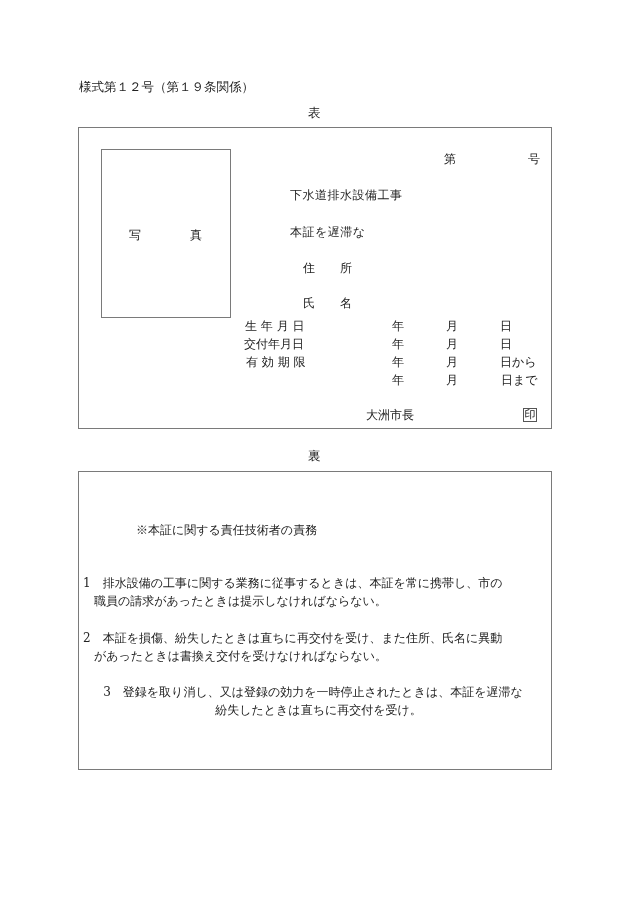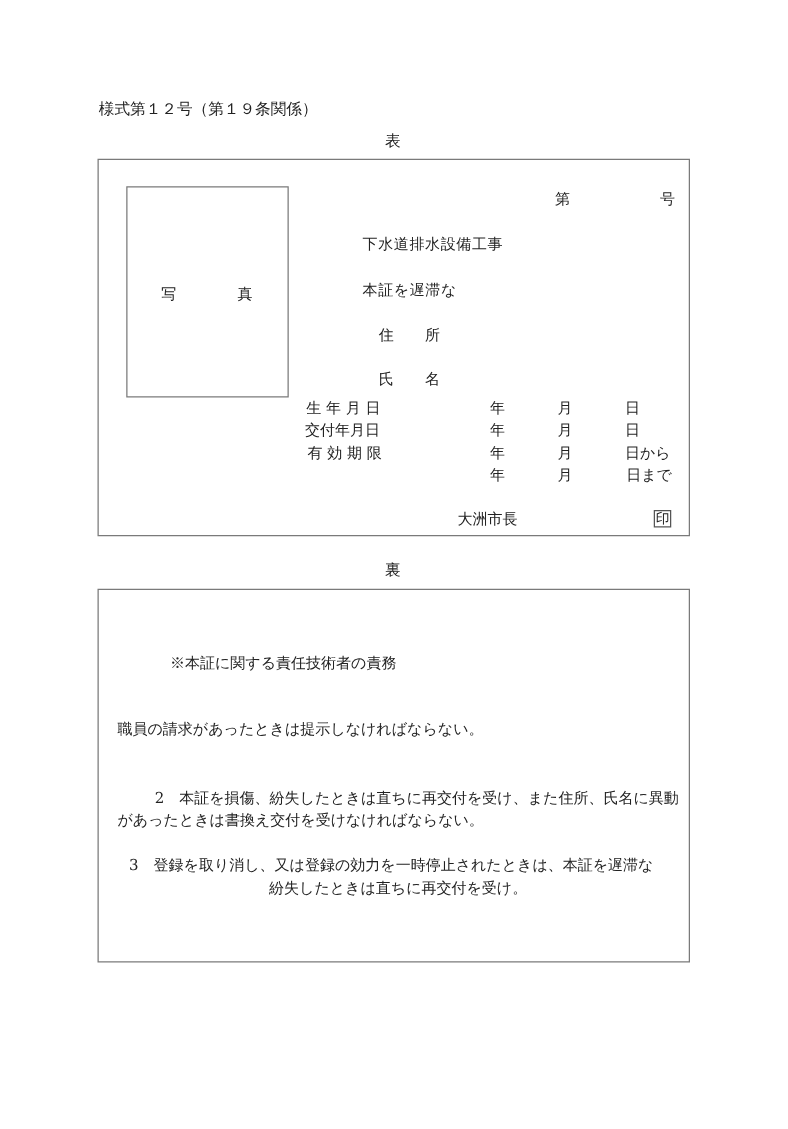--- a/index.html
+++ b/index.html
@@ -66,22 +66,23 @@
 <div class="abs" style="left:366px;top:409px;">大洲市長</div>
 <div class="stamp" style="left:523px;top:408px;">印</div>
 
 <div class="abs" style="left:308px;top:450px;font-size:12.5px;">裏</div>
 
 <div class="box" style="left:78px;top:471px;width:474px;height:299px;"></div>
 
 <div class="abs" style="left:97px;top:524px;margin-left:39px;">※本証に関する責任技術者の責務</div>
 
 <div class="para" style="top:574px;">
+  <span style="display:block;">1　排水設備の工事に関する業務に従事するときは、本証を常に携帯し、市の</span>
   <span class="l2">職員の請求があったときは提示しなければならない。</span>
 </div>
 <div class="para" style="top:629px;">
-  <span style="display:block;text-align:right;">2　本証を損傷、紛失したときは直ちに再交付を受け、また住所、氏名に異動</span>
+  <span style="display:block;">2　本証を損傷、紛失したときは直ちに再交付を受け、また住所、氏名に異動</span>
   <span class="l2">があったときは書換え交付を受けなければならない。</span>
 </div>
 <div class="para" style="top:683px;text-align:center;">
   <span style="display:block;">3　登録を取り消し、又は登録の効力を一時停止されたときは、本証を遅滞な</span>
   <span class="l2">紛失したときは直ちに再交付を受け。</span>
 </div>
 
 </body></html>

